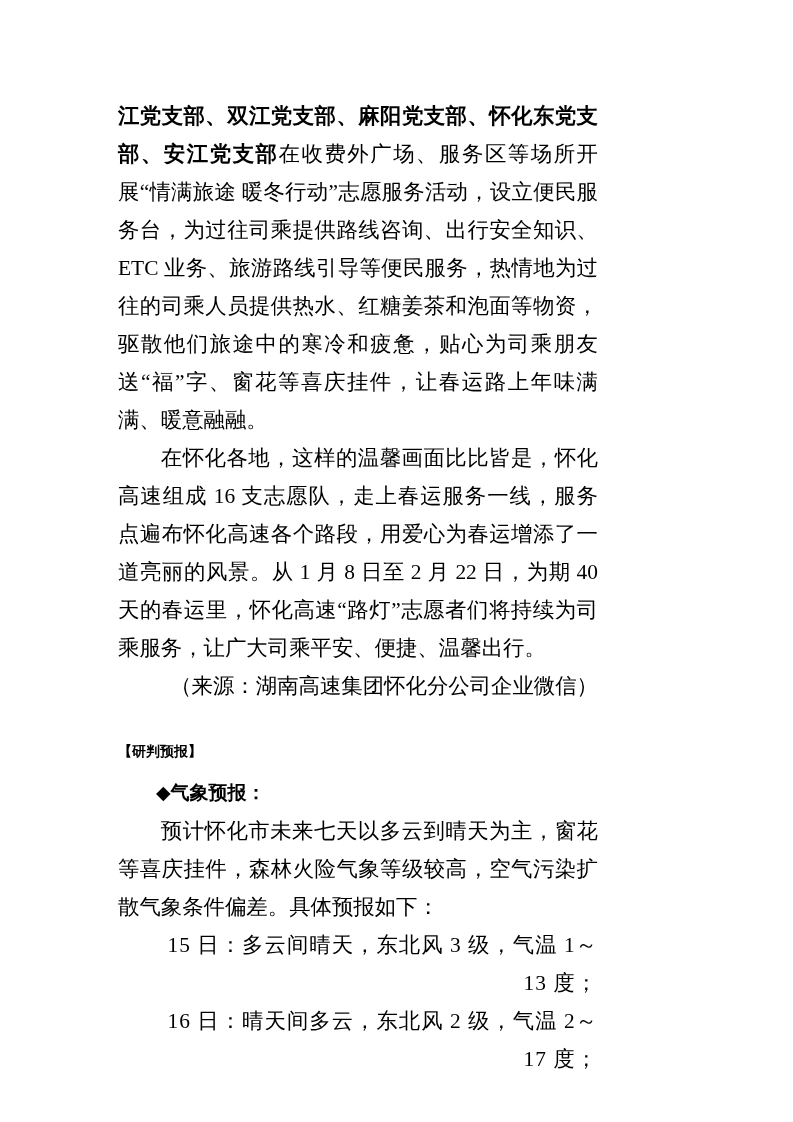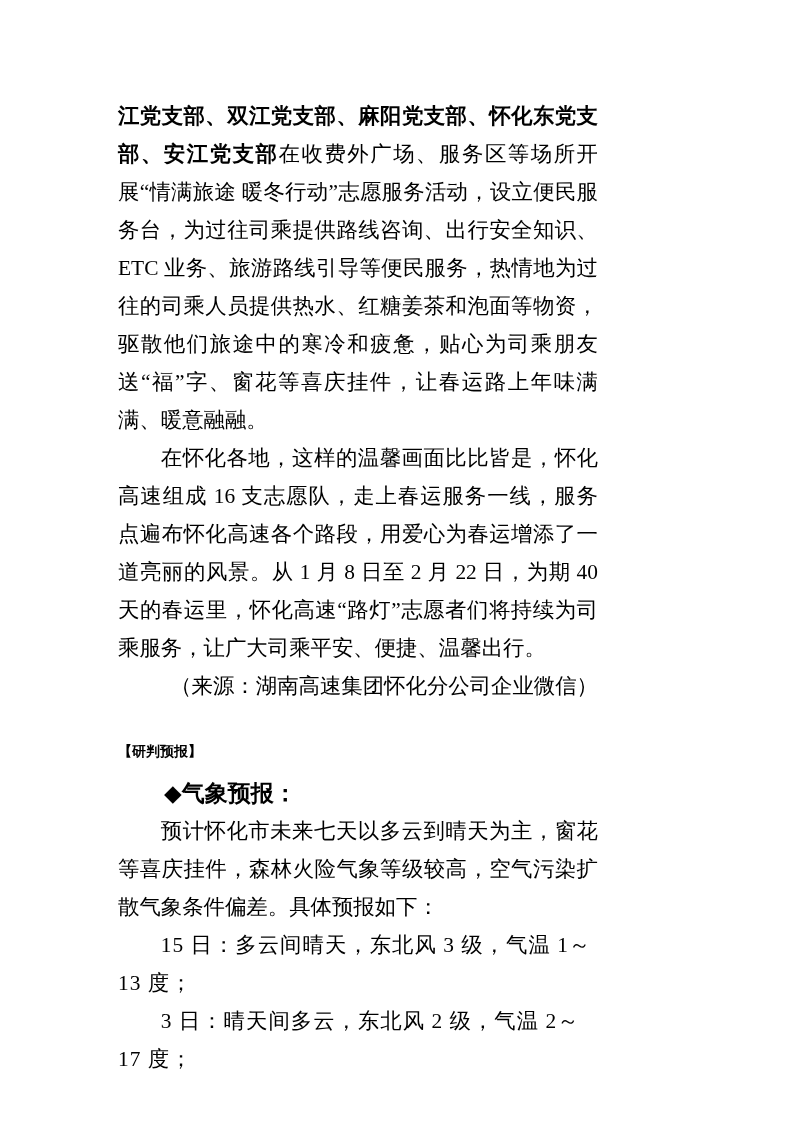--- a/index.html
+++ b/index.html
@@ -39,28 +39,28 @@
     font-family: "Liberation Sans", "DejaVu Sans", sans-serif;
     font-weight: bold;
     font-size: 14px;
     line-height: 38px;
   }
   .subsection-heading {
     margin: 4px 0 0 0;
     text-indent: 2em;
     font-family: "Liberation Sans", "DejaVu Sans", sans-serif;
     font-weight: bold;
-    font-size: 23px;
+    font-size: 19px;
     line-height: 38px;
   }
   .forecast-line {
     margin: 0;
     text-indent: 2em;
     letter-spacing: 1px;
-    text-align: left;
+    text-align: right;
   }
 </style>
 </head>
 <body>
 
 <div class="page">
 
   <p class="para"><span class="bold-lead">江党支部、双江党支部、麻阳党支部、怀化东党支部、安江党支部</span><span>在收费外广场、服务区等场所开展“情满旅途 暖冬行动”志愿服务活动，设立便民服务台，为过往司乘提供路线咨询、出行安全知识、ETC 业务、旅游路线引导等便民服务，热情地为过往的司乘人员提供热水、红糖姜茶和泡面等物资，驱散他们旅途中的寒冷和疲惫，贴心为司乘朋友送“福”字、窗花等喜庆挂件，让春运路上年味满满、暖意融融。</span></p>
 
   <p class="para indent2">在怀化各地，这样的温馨画面比比皆是，怀化高速组成 16 支志愿队，走上春运服务一线，服务点遍布怀化高速各个路段，用爱心为春运增添了一道亮丽的风景。从 1 月 8 日至 2 月 22 日，为期 40 天的春运里，怀化高速“路灯”志愿者们将持续为司乘服务，让广大司乘平安、便捷、温馨出行。</p>
@@ -69,16 +69,16 @@
 
   <h2 class="section-heading">【研判预报】</h2>
 
   <h3 class="subsection-heading">◆气象预报：</h3>
 
   <p class="para indent2">预计怀化市未来七天以多云到晴天为主，窗花等喜庆挂件，森林火险气象等级较高，空气污染扩散气象条件偏差。具体预报如下：</p>
 
   <p class="forecast-line">15 日：多云间晴天，东北风 3 级，气温 1～13 度；</p>
 
 
-  <p class="forecast-line">3 日：晴天间多云，东北风 2 级，气温 2～17 度；</p>
+  <p class="forecast-line">16 日：晴天间多云，东北风 2 级，气温 2～17 度；</p>
 
 
 </div>
 
 </body></html>

